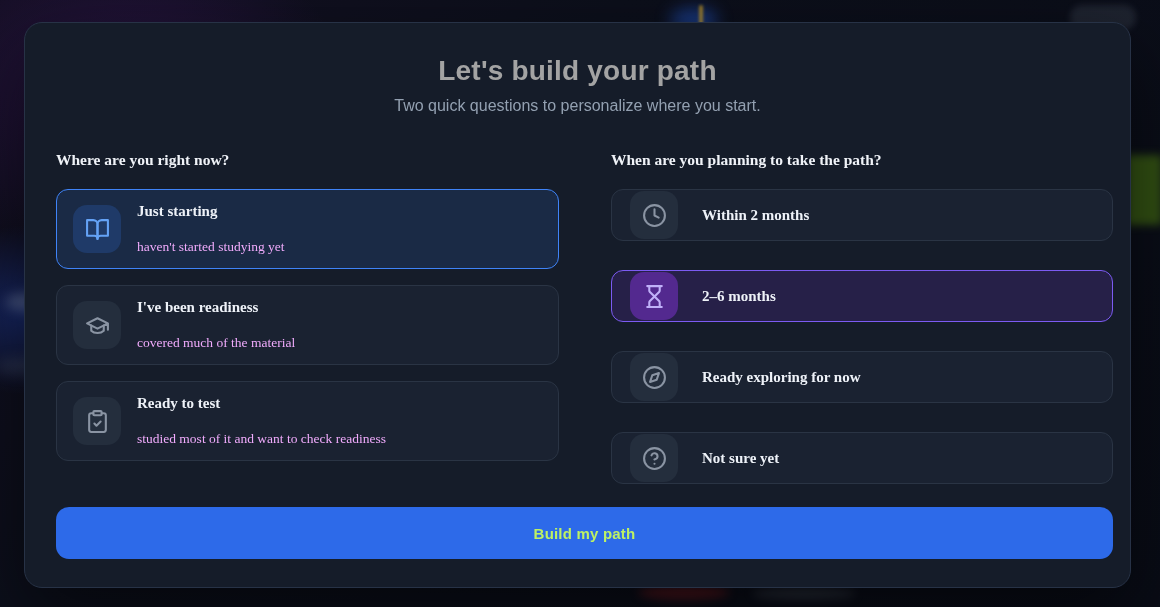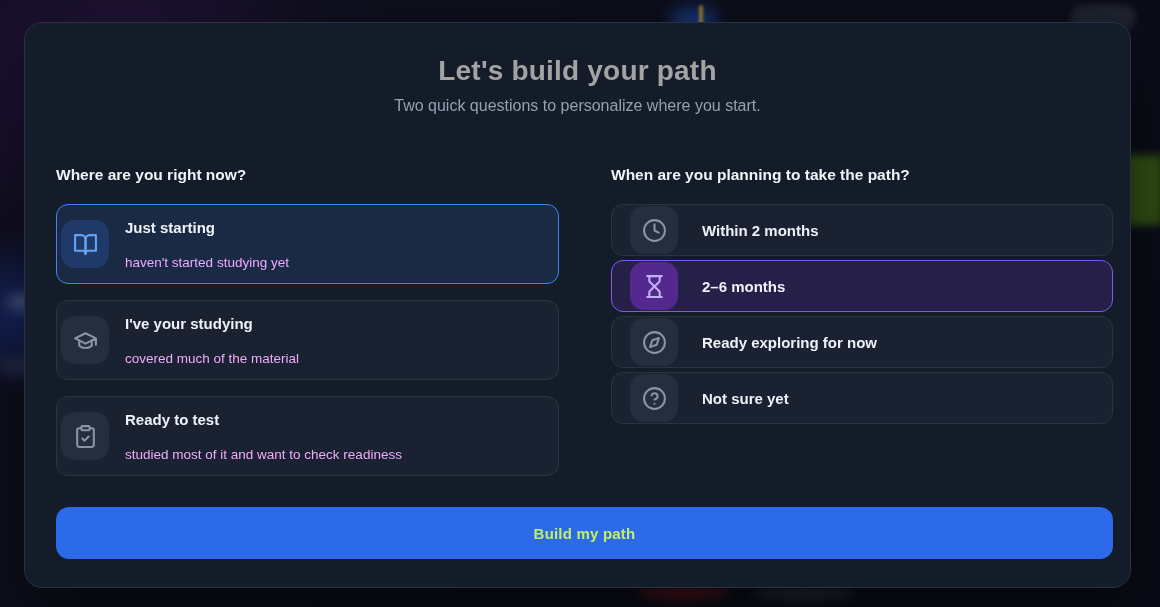--- a/index.html
+++ b/index.html
@@ -36,33 +36,33 @@
     background:#151c29;border:1px solid #273246;border-radius:18px;
     box-shadow:0 30px 80px rgba(0,0,0,.55);box-sizing:border-box;
   }
   .modal-title{
     margin:0;padding-top:32px;text-align:center;
     font-size:28px;line-height:1.15;font-weight:700;color:#a3a3a3;letter-spacing:.2px;
   }
   .modal-subtitle{
     margin:10px 0 16px 0;text-align:center;font-size:16px;color:#93a0b1;
   }
-  .question-col{position:absolute;top:143px;}
+  .question-col{position:absolute;top:128px;font-family:Liberation Serif, serif;}
   .column-0{left:31px;width:503px;}
   .column-1{left:586px;width:502px;}
   .q-label{margin:0 0 20px 0;font-size:15.5px;font-weight:700;color:#f0f3f8;}
   .options{display:flex;flex-direction:column;}
   .column-0 .options{gap:16px;}
-  .column-1 .options{gap:4px;}
+  .column-1 .options{gap:29px;}
   .option-card{
     display:flex;align-items:center;box-sizing:border-box;width:100%;
     background:#1a2231;border:1px solid #2a3444;border-radius:12px;
     text-align:left;cursor:pointer;padding:0;font-family:inherit;
   }
-  .column-0 .option-card{height:80px;padding-left:4px;gap:16px;}
+  .column-0 .option-card{height:80px;padding-left:16px;gap:16px;}
   .column-1 .option-card{height:52px;padding-left:18px;gap:24px;}
   .option-card.selected-blue{background:#1a2a45;border:1.5px solid var(--accent-blue,#3f83f7);}
   .option-card.selected-purple{background:#262048;border:1.5px solid var(--accent-purple,#7c5bf2);}
   .tile{
     width:48px;height:48px;border-radius:14px;background:#242e3d;
     display:flex;align-items:center;justify-content:center;flex:none;
   }
   .selected-blue .tile{background:#1f3a68;}
   .selected-purple .tile{background:#53298f;}
   .tile svg{stroke:#8a94a3;width:25px;height:25px;}
@@ -113,21 +113,21 @@
             </span>
           </button>
           <button class="option-card">
             <span class="tile">
               <svg viewBox="0 0 24 24" fill="none" stroke-width="2" stroke-linecap="round" stroke-linejoin="round">
                 <path d="M22 10v6M2 10l10-5 10 5-10 5z"></path>
                 <path d="M6 12v5c3 3 9 3 12 0v-5"></path>
               </svg>
             </span>
             <span>
-              <span class="option-title">I've your studying</span>
+              <span class="option-title">I've been readiness</span>
               <span class="option-desc">covered much of the material</span>
             </span>
           </button>
           <button class="option-card">
             <span class="tile">
               <svg viewBox="0 0 24 24" fill="none" stroke-width="2" stroke-linecap="round" stroke-linejoin="round">
                 <rect x="8" y="2" width="8" height="4" rx="1" ry="1"></rect>
                 <path d="M16 4h2a2 2 0 0 1 2 2v14a2 2 0 0 1-2 2H6a2 2 0 0 1-2-2V6a2 2 0 0 1 2-2h2"></path>
                 <path d="m9 14 2 2 4-4"></path>
               </svg>

